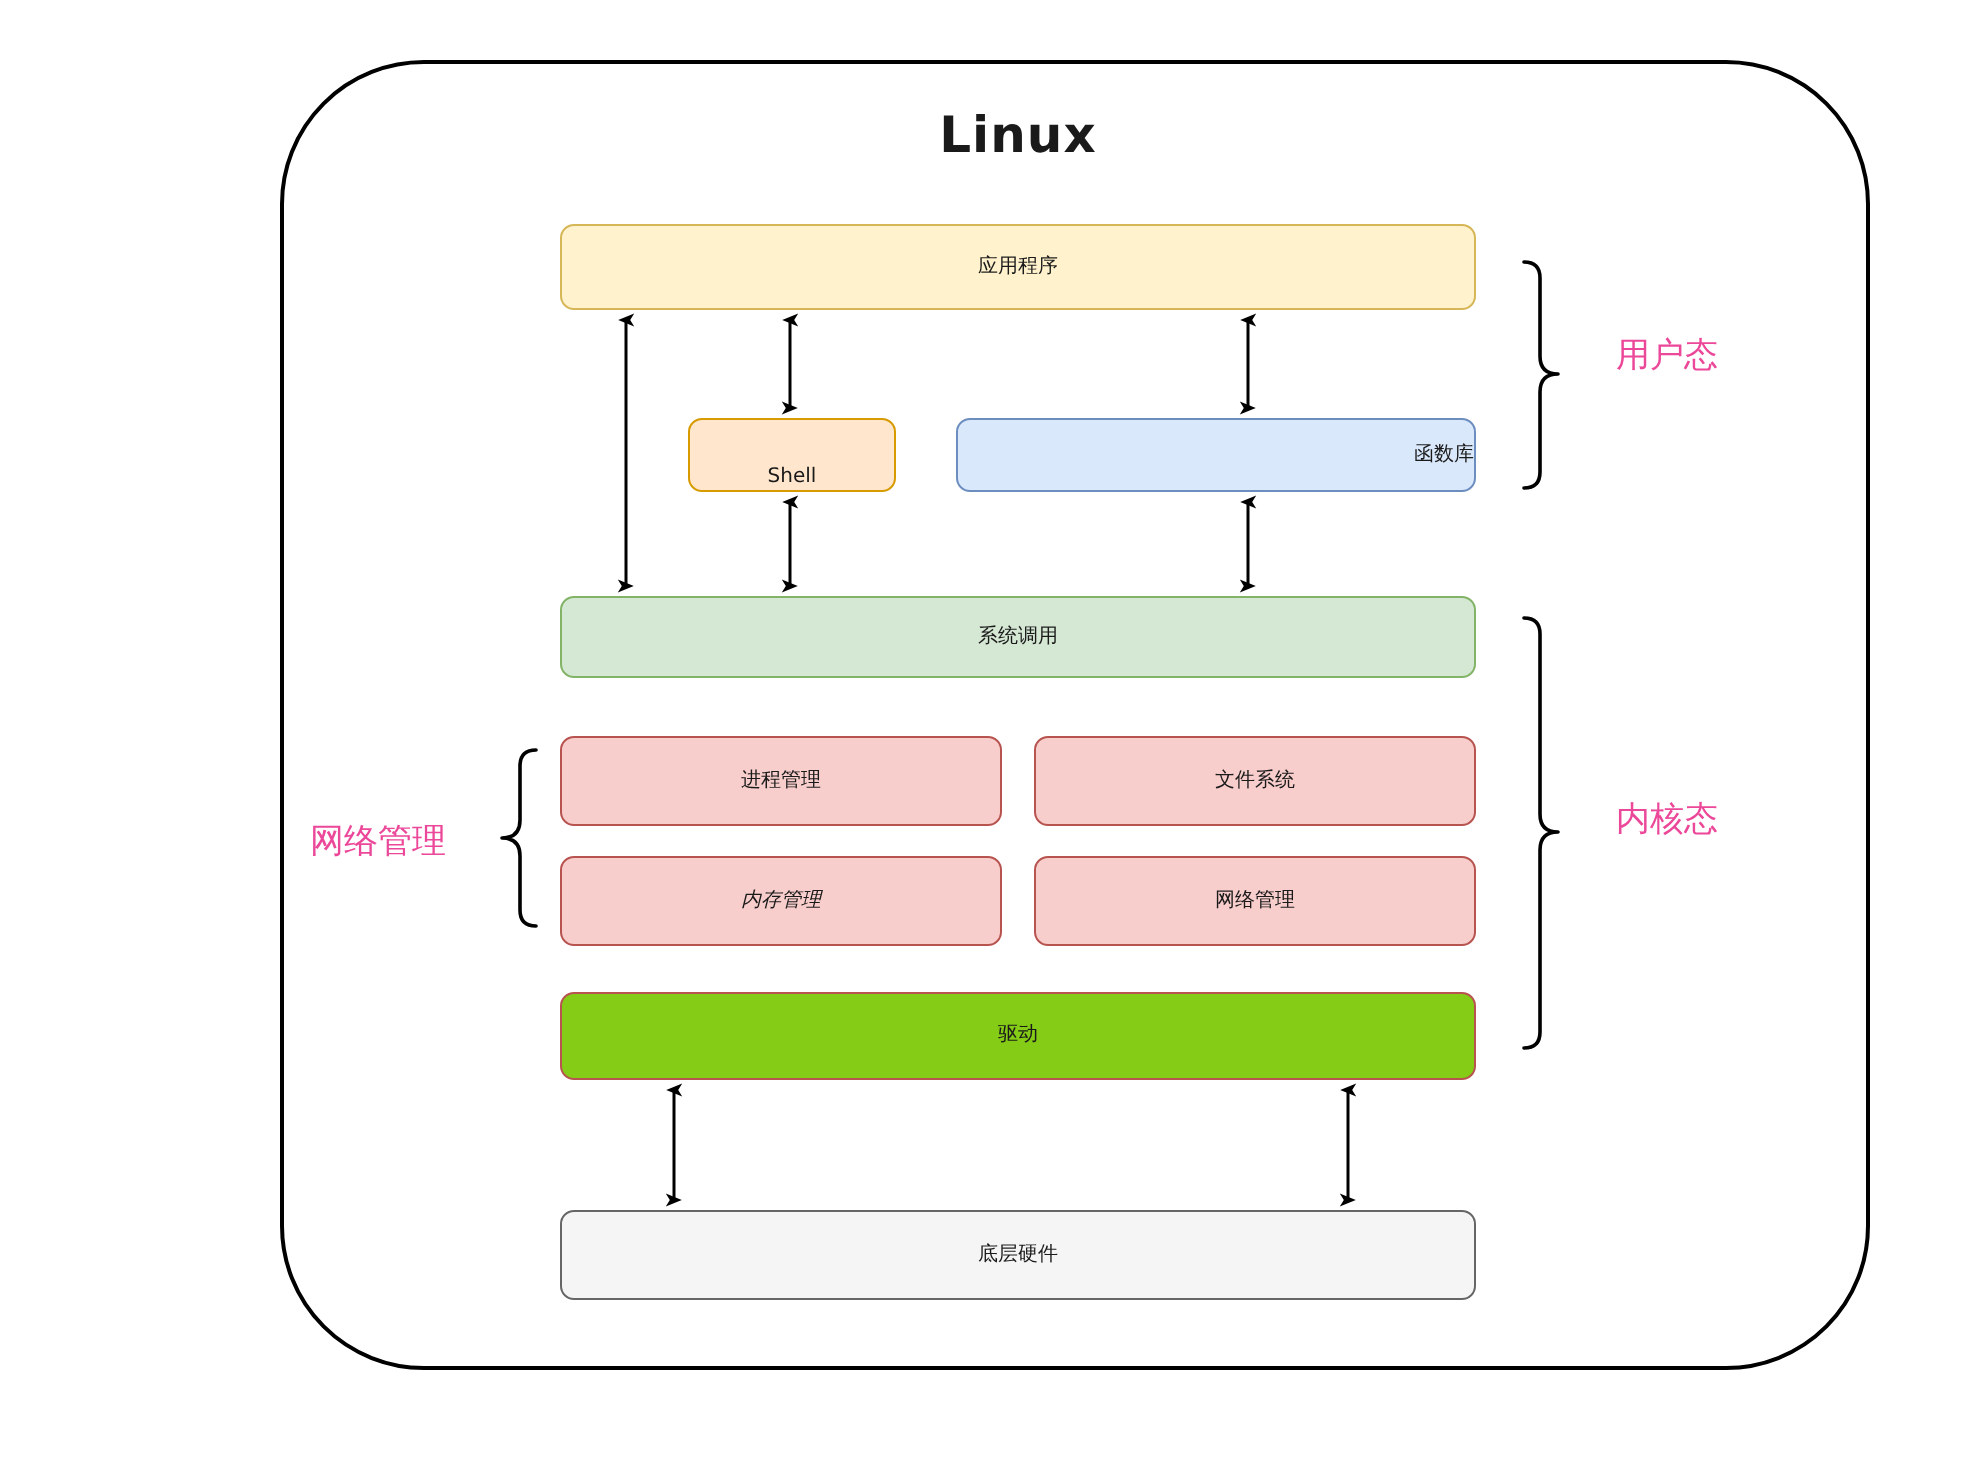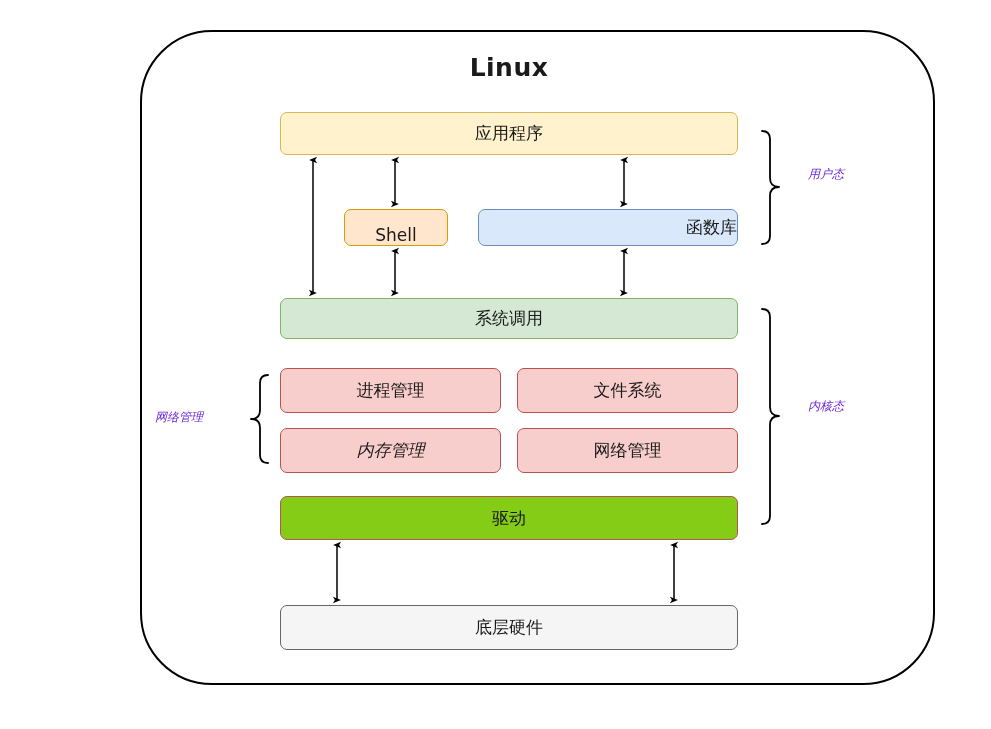--- a/index.html
+++ b/index.html
@@ -33,43 +33,42 @@
     letter-spacing:0.5px;
   }
 
   .node{
     position:absolute;
     box-sizing:border-box;
     border-radius:7px;
     display:flex;
     align-items:center;
     justify-content:center;
-    font-size:17px;
+    font-size:10px;
     color:#1a1a1a;
     line-height:1.2;
     text-align:center;
   }
 
   .n-app   {left:280px;top:112px;width:458px;height:43px;background:#fff2cc;border:1.6px solid #d6b656;}
   .n-shell {left:344px;top:209px;width:104px;height:37px;background:#ffe6cc;border:1.6px solid #d79b00;align-items:flex-end;}
   .n-lib   {left:478px;top:209px;width:260px;height:37px;background:#dae8fc;border:1.6px solid #6c8ebf;justify-content:flex-end;}
   .n-sys   {left:280px;top:298px;width:458px;height:41px;background:#d5e8d4;border:1.6px solid #82b366;}
   .n-proc  {left:280px;top:368px;width:221px;height:45px;background:#f8cecc;border:1.6px solid #b85450;}
   .n-fs    {left:517px;top:368px;width:221px;height:45px;background:#f8cecc;border:1.6px solid #b85450;}
   .n-mem   {left:280px;top:428px;width:221px;height:45px;background:#f8cecc;border:1.6px solid #b85450;font-style:italic;}
   .n-net   {left:517px;top:428px;width:221px;height:45px;background:#f8cecc;border:1.6px solid #b85450;}
   .n-drv   {left:280px;top:496px;width:458px;height:44px;background:#84cc16;border:1.6px solid #b85450;}
   .n-hw    {left:280px;top:605px;width:458px;height:45px;background:#f5f5f5;border:1.6px solid #666666;}
 
   .side-label{
     position:absolute;
-    font-size:12px;
-    color:#6d28d9;
+    font-size:17px;
+    color:#ec4899;
     white-space:nowrap;
-    font-style:italic;
   }
   .lbl-user   {left:808px;top:166px;}
   .lbl-kernel {left:808px;top:398px;}
   .lbl-kfunc  {left:155px;top:409px;}
 
   svg.overlay{
     position:absolute;left:0;top:0;
     width:991px;height:729px;
     pointer-events:none;
   }

